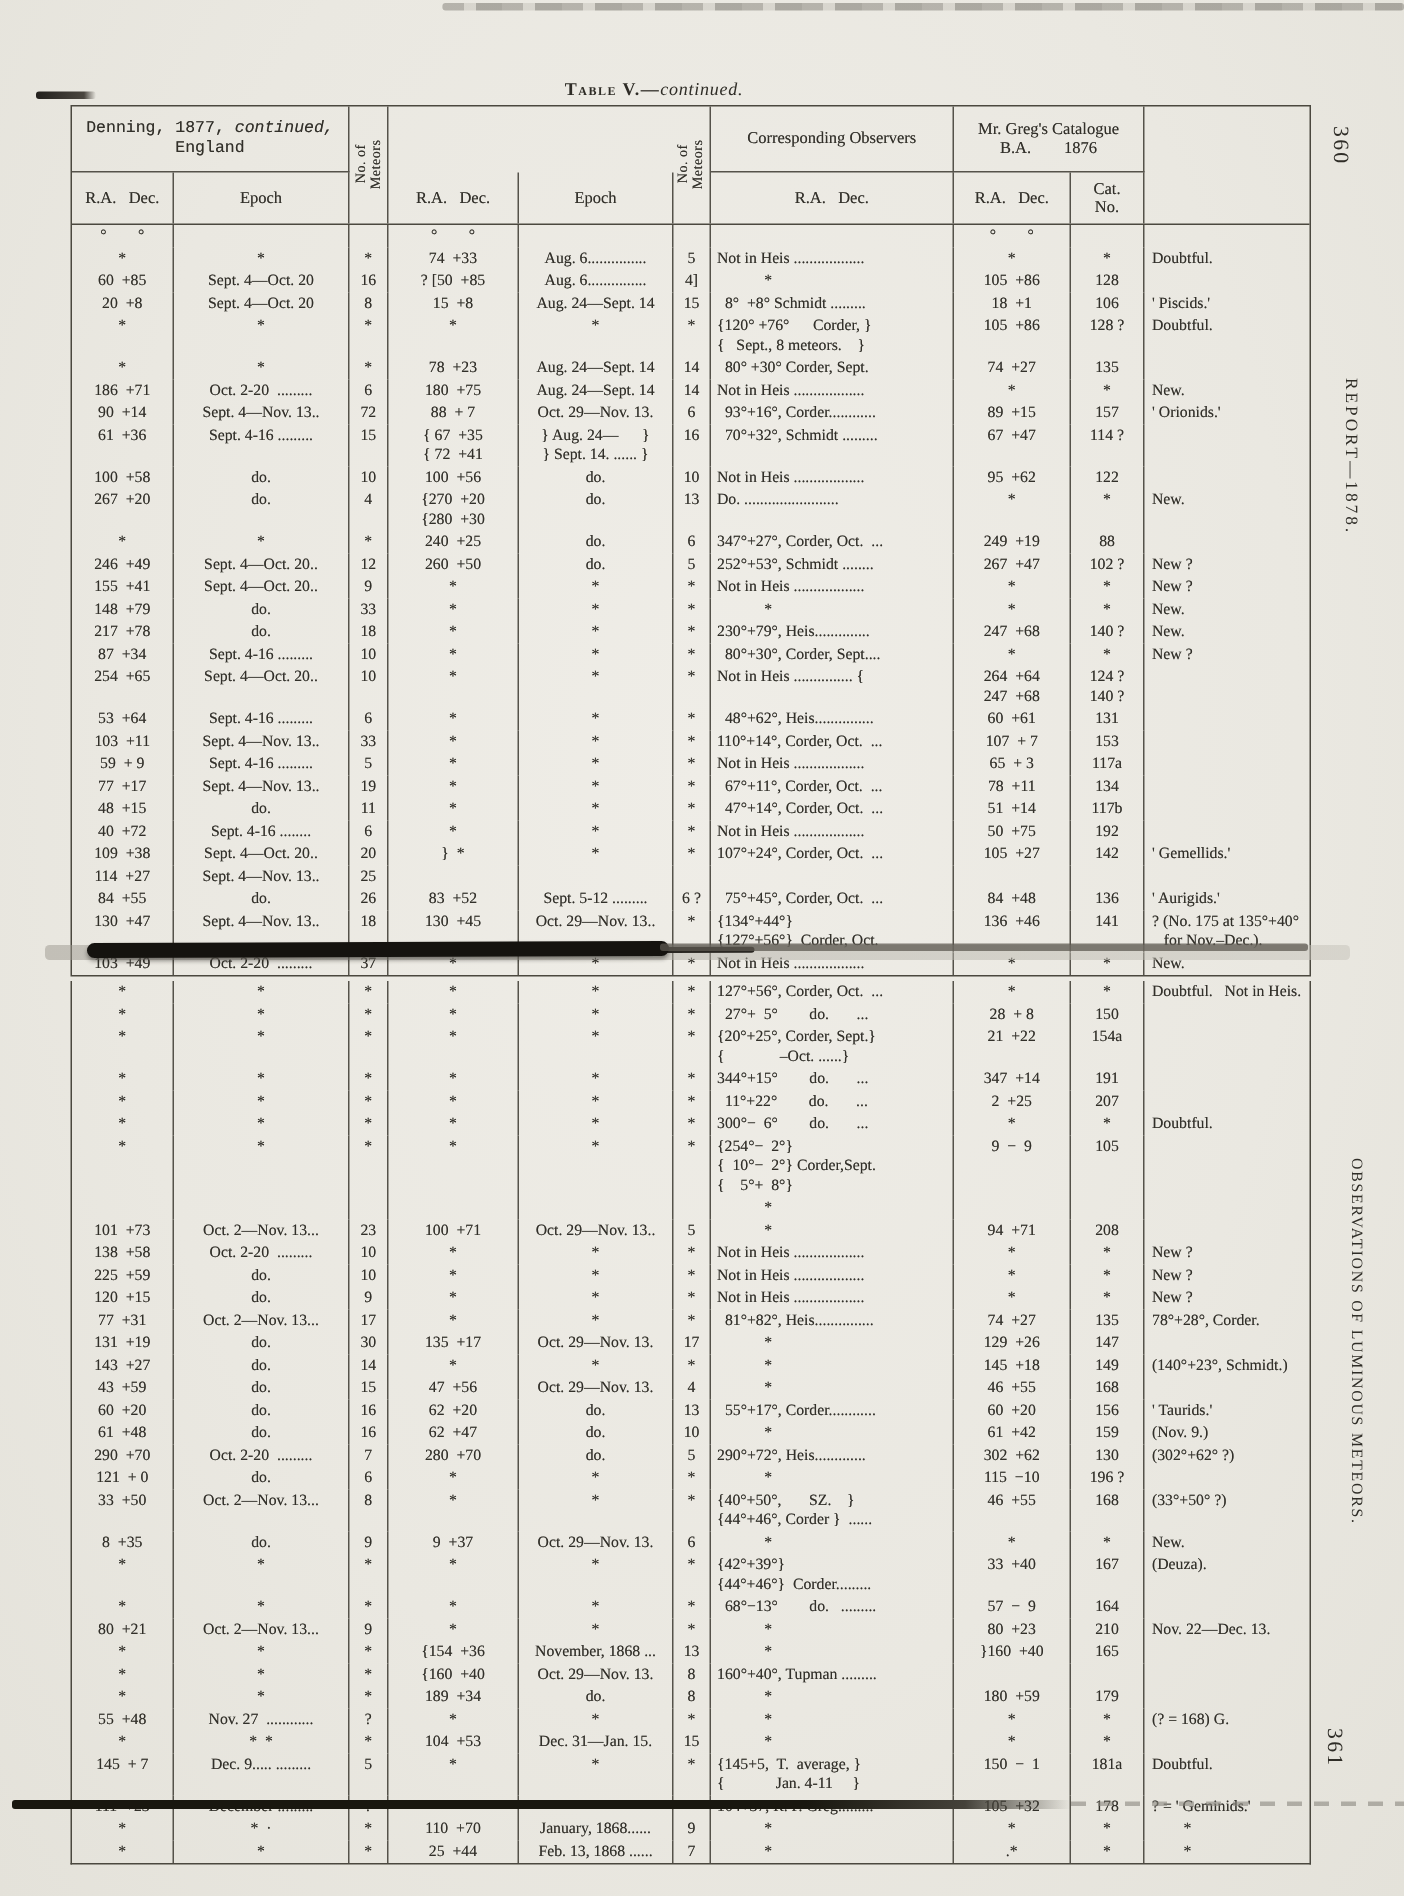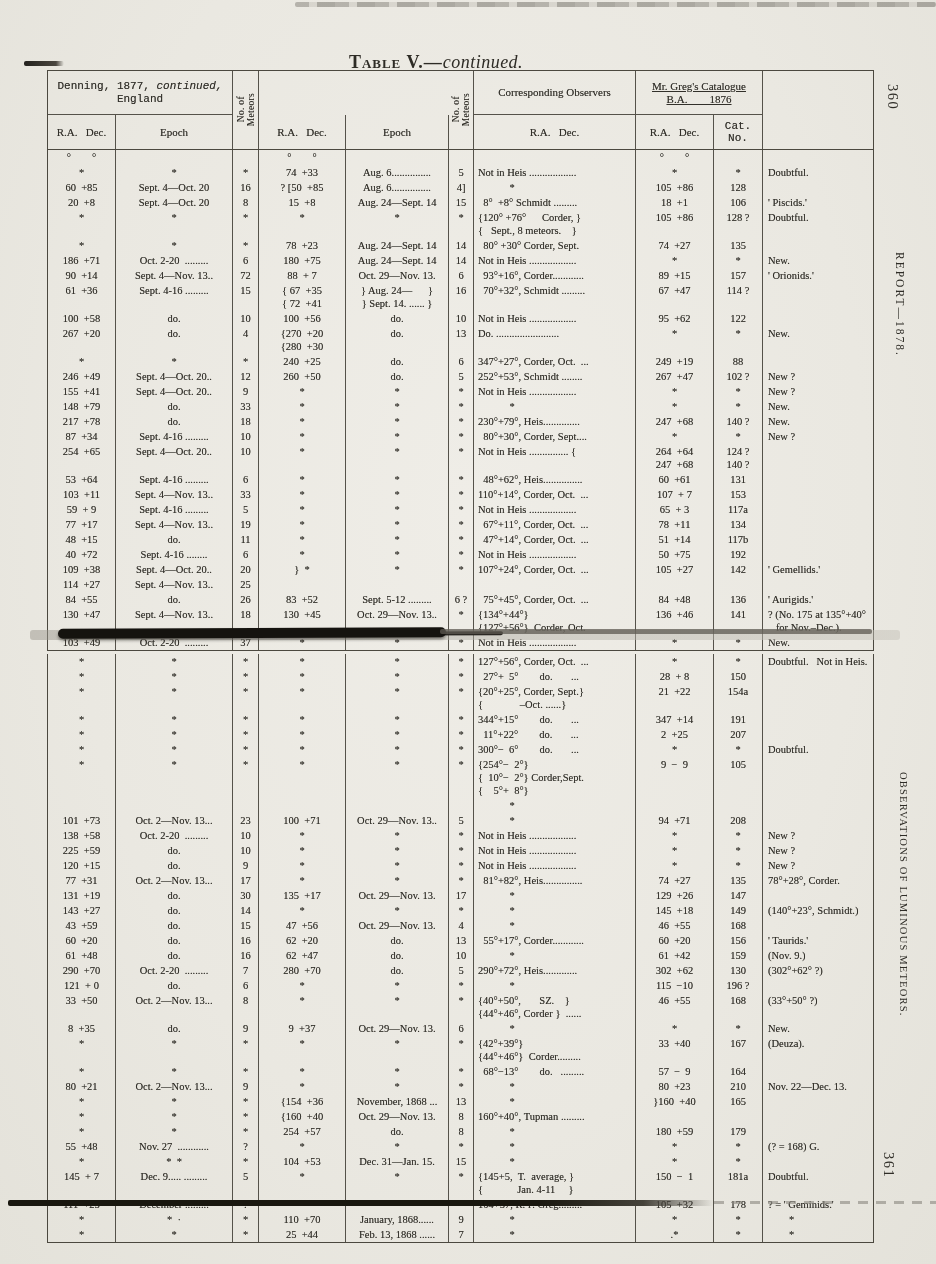--- a/index.html
+++ b/index.html
@@ -4,21 +4,21 @@
 <style>
   html,body{margin:0;padding:0;}
   .page{
     position:relative; width:936px; height:1264px; overflow:hidden;
     background:radial-gradient(ellipse at 50% 40%, #efede7 0%, #eae8e1 60%, #e4e2da 100%);
     font-family:"Liberation Serif","DejaVu Serif",serif;
     color:#32302a;
   }
   .title{
     position:absolute; top:52px; left:0; width:872px; text-align:center;
-    font-size:18px; letter-spacing:.5px; color:#2e2c26;
+    font-size:12px; letter-spacing:.5px; color:#2e2c26;
     data:;
   }
   .title .sc{font-variant:small-caps; font-weight:bold; letter-spacing:1px;}
   .title i{font-weight:normal;}
   
   .tbl{
     position:absolute; left:47px; width:825px;
     border:1.5px solid #4b483f; background:transparent;
     text-shadow:0 0 .4px rgba(40,38,32,.55);
   }
@@ -111,25 +111,25 @@
       <div style="grid-column:1;grid-row:2;">R.A.   Dec.</div>
       <div style="grid-column:2;grid-row:2;">Epoch</div>
       <div style="grid-column:3;grid-row:1/3;"><span class="vert">No. of
 Meteors</span></div>
       <div style="grid-column:4;grid-row:2;">R.A.   Dec.</div>
       <div style="grid-column:5;grid-row:2;">Epoch</div>
       <div style="grid-column:6;grid-row:1/3;"><span class="vert">No. of
 Meteors</span></div>
       <div class="bb" style="grid-column:7;grid-row:1;">Corresponding Observers</div>
       <div style="grid-column:7;grid-row:2;">R.A.   Dec.</div>
-      <div class="bb" style="grid-column:8/10;grid-row:1;text-decoration:underline;">
+      <div class="bb" style="grid-column:8/10;grid-row:1;">
         <span style="white-space:pre-wrap;"><span>Mr. Greg's Catalogue</span><br><span>B.A.        1876</span></span>
       </div>
       <div style="grid-column:8;grid-row:2;">R.A.   Dec.</div>
-      <div style="grid-column:9;grid-row:2;font-family:Liberation Mono, monospace;">Cat.
+      <div style="grid-column:9;grid-row:2;">Cat.
 No.</div>
     </div>
     <div style="border-top:1.2px solid #4b483f;">
         <div class="trow">
           <div class="c c0">°        °</div>
           <div class="c c1"></div>
           <div class="c c2"></div>
           <div class="c c3">°        °</div>
           <div class="c c4"></div>
           <div class="c c5"></div>
@@ -819,21 +819,21 @@
           <div class="c c5">8</div>
           <div class="c c6">160°+40°, Tupman .........</div>
           <div class="c c7"></div>
           <div class="c c8"></div>
           <div class="c c9"></div>
         </div>
         <div class="trow">
           <div class="c c0">*</div>
           <div class="c c1">*</div>
           <div class="c c2">*</div>
-          <div class="c c3">254  +57</div>
+          <div class="c c3">189  +34</div>
           <div class="c c4">do.</div>
           <div class="c c5">8</div>
           <div class="c c6">            *</div>
           <div class="c c7">180  +59</div>
           <div class="c c8">179</div>
           <div class="c c9"></div>
         </div>
         <div class="trow">
           <div class="c c0">55  +48</div>
           <div class="c c1">Nov. 27  ............</div>

